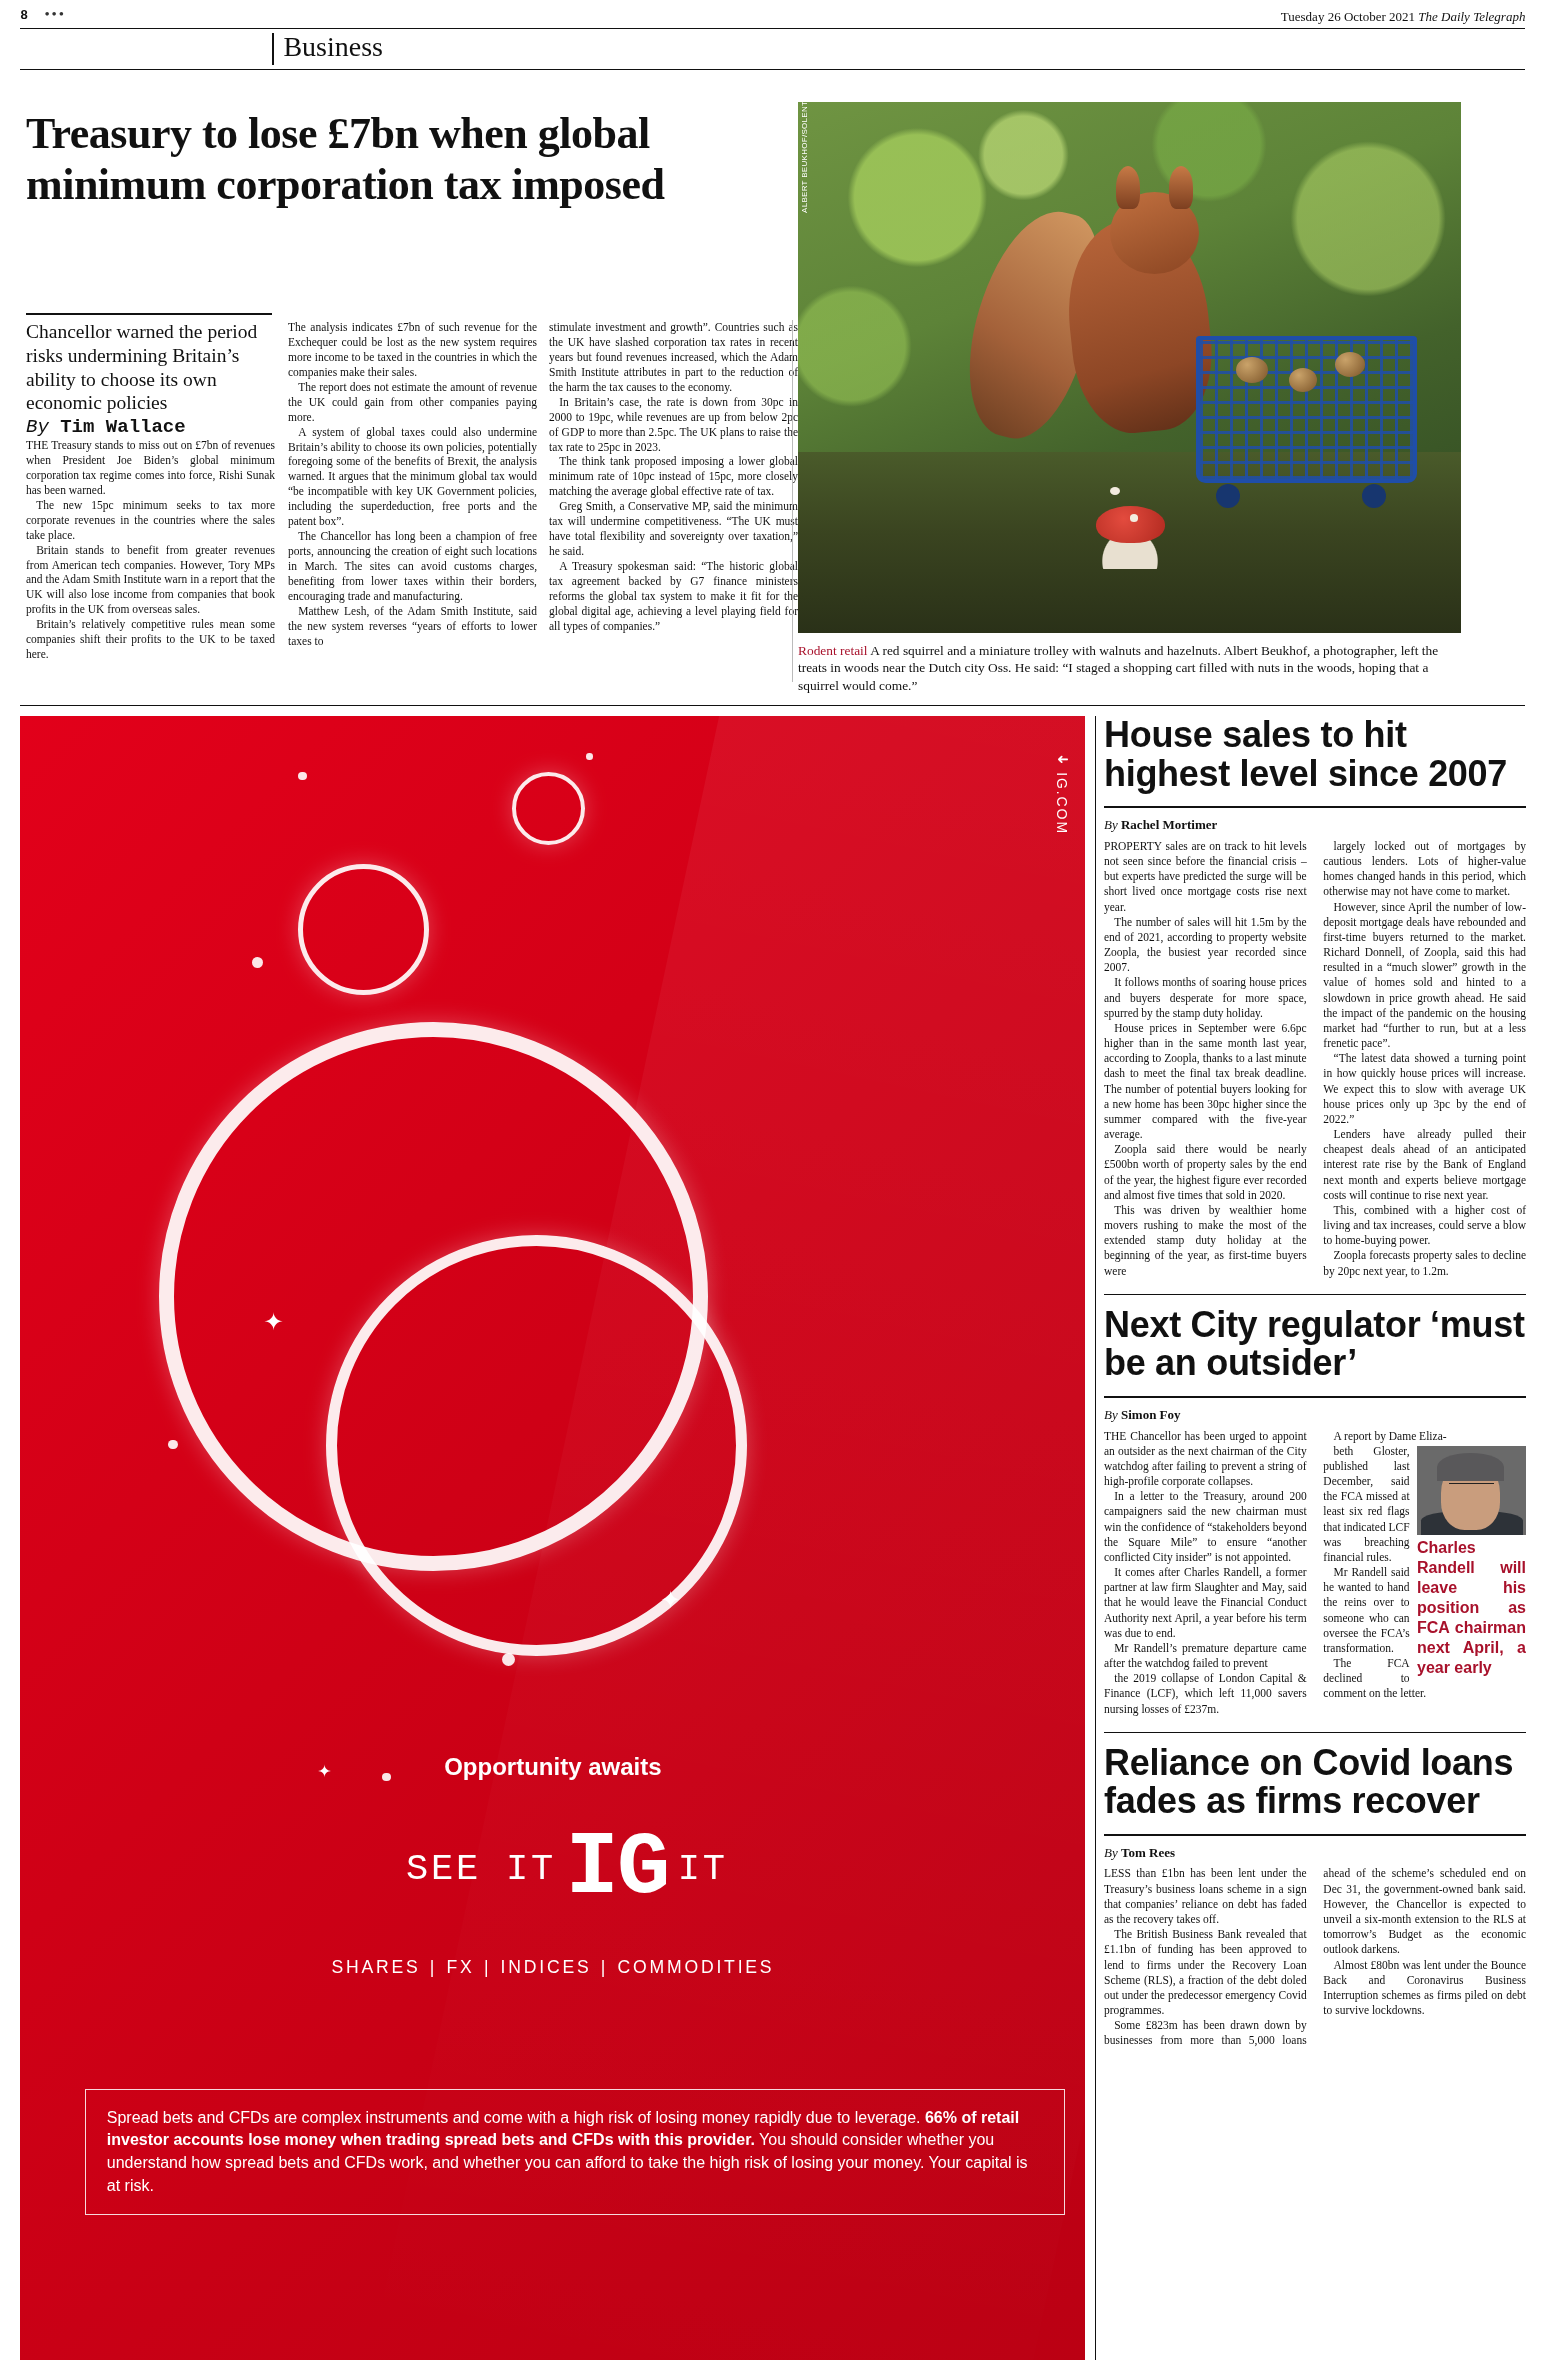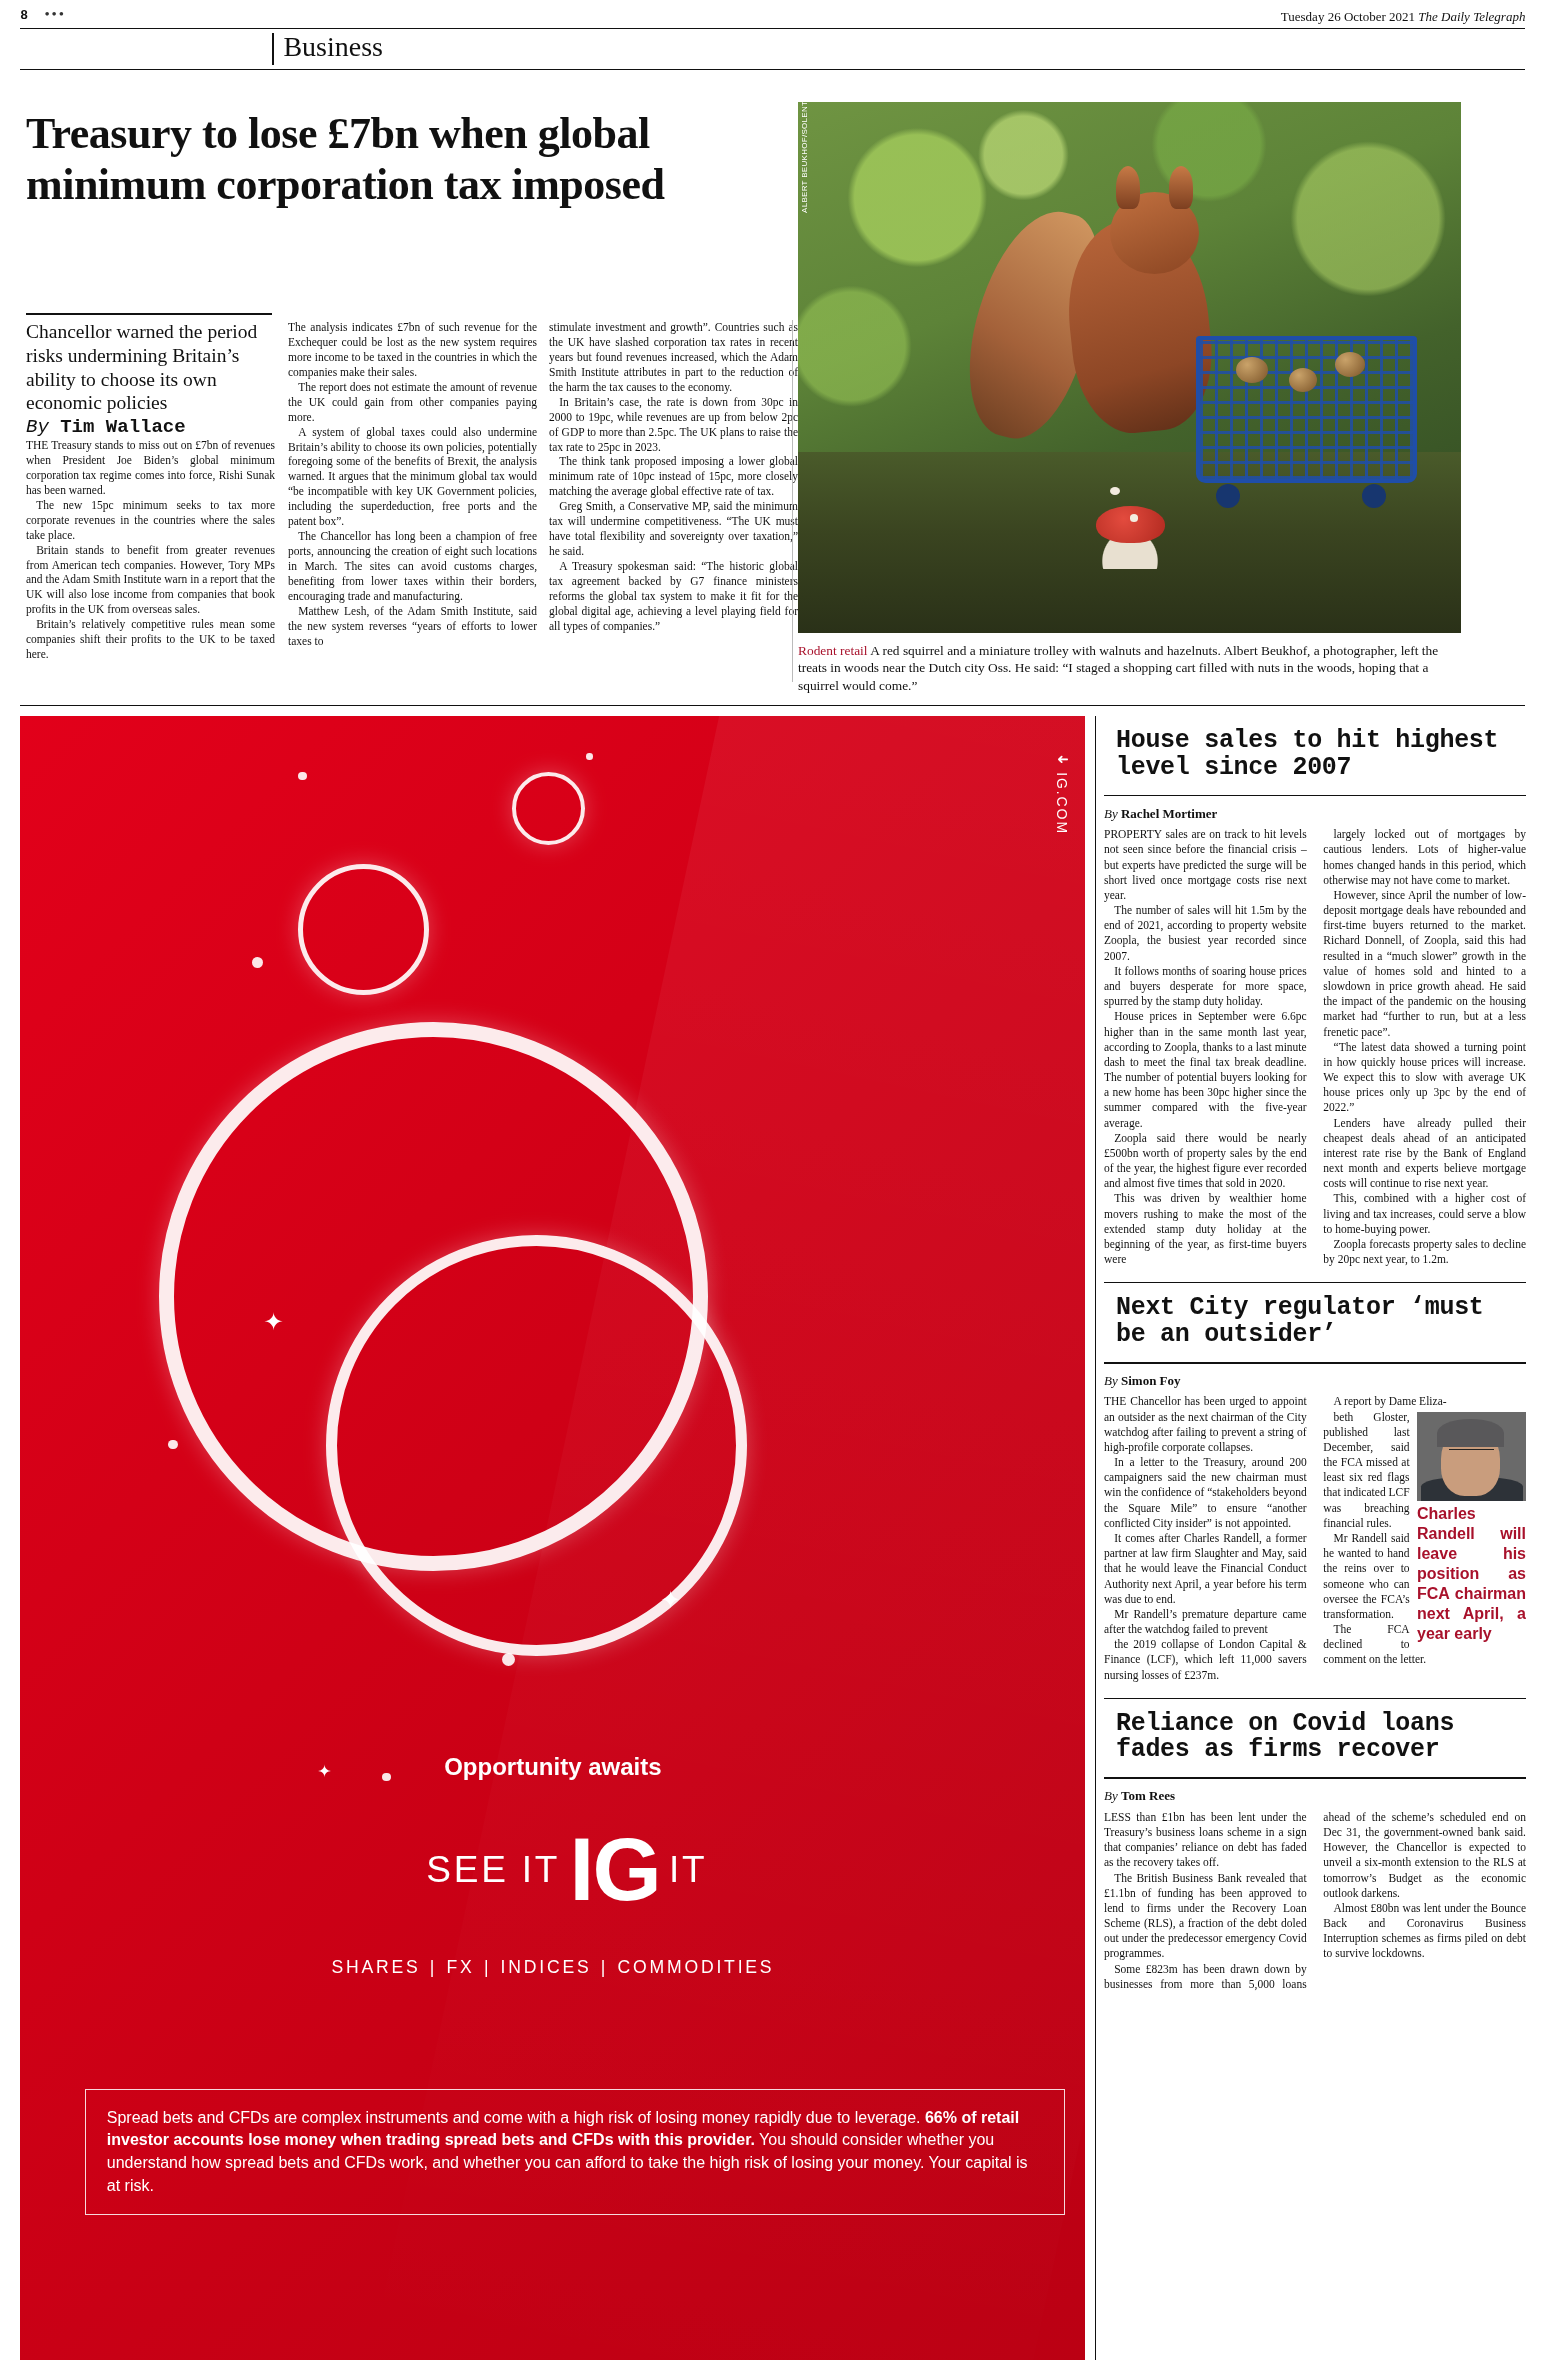--- a/index.html
+++ b/index.html
@@ -100,36 +100,36 @@
   .ad .ring.r3{left:278px;top:148px;width:121px;height:121px;border-width:5.6px;}
   .ad .ring.r4{left:492px;top:56px;width:65px;height:65px;border-width:4.6px;}
   .ad .dot{position:absolute;border-radius:50%;background:rgba(255,255,255,.9);}
   .ad .spark{position:absolute;color:#fff;font-size:24px;line-height:1;}
   .ad-vert{position:absolute;right:15px;top:37px;writing-mode:vertical-rl;
       font-family:"Liberation Sans",sans-serif;font-size:14px;letter-spacing:1.9px;color:#fff;}
   .ad-vert .arrow{display:inline-block;transform:rotate(90deg);margin-bottom:5.6px;}
   .ad-tag{position:absolute;left:0;right:0;top:1037px;text-align:center;color:#fff;
       font-family:"Liberation Sans",sans-serif;font-size:24px;font-weight:600;}
   .ad-logo{position:absolute;left:0;right:0;top:1102px;text-align:center;color:#fff;
-      font-family:Liberation Sans, sans-serif;padding-left:28px;}
+      font-family:Liberation Mono, monospace;padding-left:28px;}
   .ad-logo .see{font-size:37px;letter-spacing:2.8px;vertical-align:middle;}
   .ad-logo .ig{font-size:89px;font-weight:bold;letter-spacing:-1.9px;vertical-align:middle;margin:0 9.3px;}
   .ad-logo .it{font-size:37px;letter-spacing:2.8px;vertical-align:middle;}
   .ad-markets{position:absolute;left:0;right:0;top:1241px;text-align:center;color:#fff;
       font-family:"Liberation Sans",sans-serif;font-size:17.6px;letter-spacing:2.8px;}
   .ad-markets span{margin:0 9.3px;}
   .ad-risk{position:absolute;left:65px;top:1373px;width:937px;border:0.9px solid rgba(255,255,255,.85);
       padding:16.7px 20.4px;color:#fff;font-family:"Liberation Sans",sans-serif;font-size:16px;line-height:1.42;}
   .ad-risk b{font-weight:bold;}
 
   
   .rail{position:absolute;left:1104px;top:716px;width:422px;}
   .rail-divider{position:absolute;left:1095px;top:716px;width:0.9px;height:1644px;background:#111;}
 
-  .rail-h1{font-family:Liberation Mono, monospace;font-weight:bold;font-size:25px;line-height:1.07;letter-spacing:-0.3px;margin:12px;}
+  .rail-h1{font-family:Liberation Sans, sans-serif;font-weight:bold;font-size:36px;line-height:1.07;letter-spacing:-0.3px;margin:0;}
   .rail-hr{height:1.9px;background:#111;margin:13px 0 9.3px;}
   .rail-byline{font-size:13px;margin-bottom:5.6px;}
   .rail-byline .by{font-style:italic;}
   .rail-byline .nm{font-weight:bold;}
   .rail-cols{column-count:2;column-gap:16.7px;column-rule:0;font-size:11.5px;line-height:1.32;text-align:justify;}
   .rail-cols p{margin:0;text-indent:10.2px;}
   .rail-cols p.first{text-indent:0;}
 
   .portrait{float:right;width:109px;height:89px;margin:1.9px 0 3.7px 7.4px;position:relative;overflow:hidden;background:#6a6a6a;}
   .portrait .face{position:absolute;left:24px;top:15px;width:59px;height:69px;border-radius:46% 46% 40% 40%;background:#c99d7d;}

